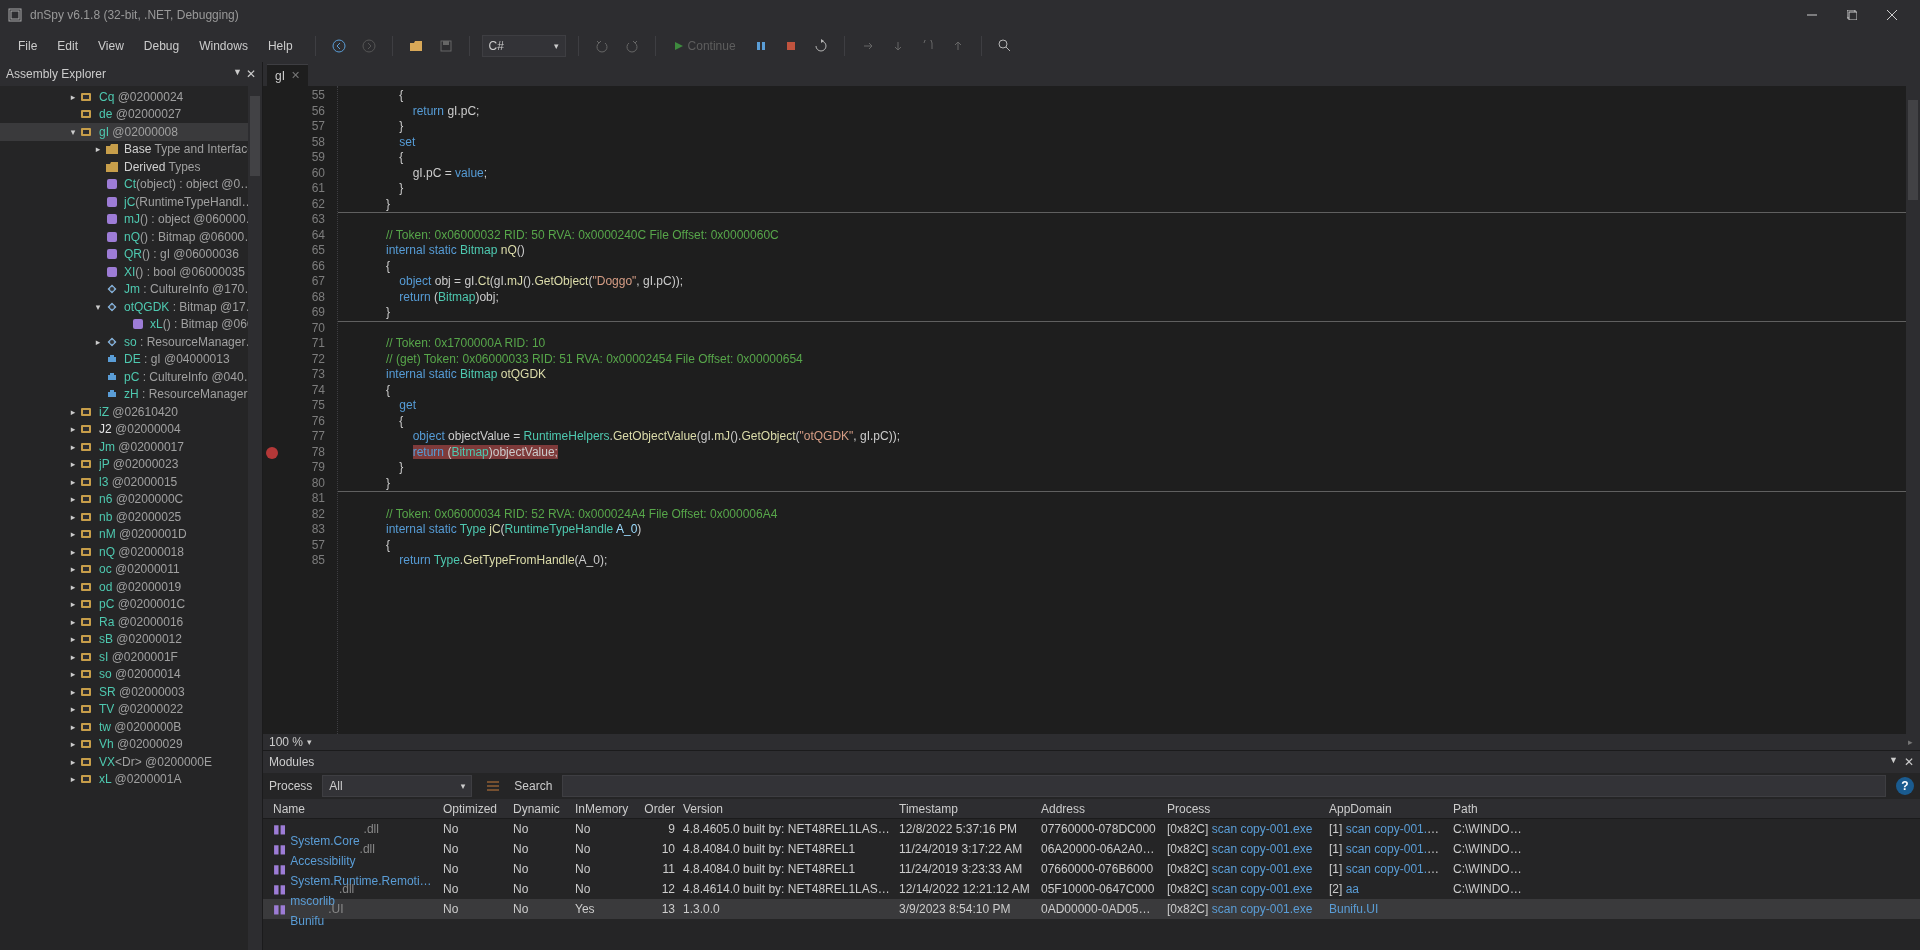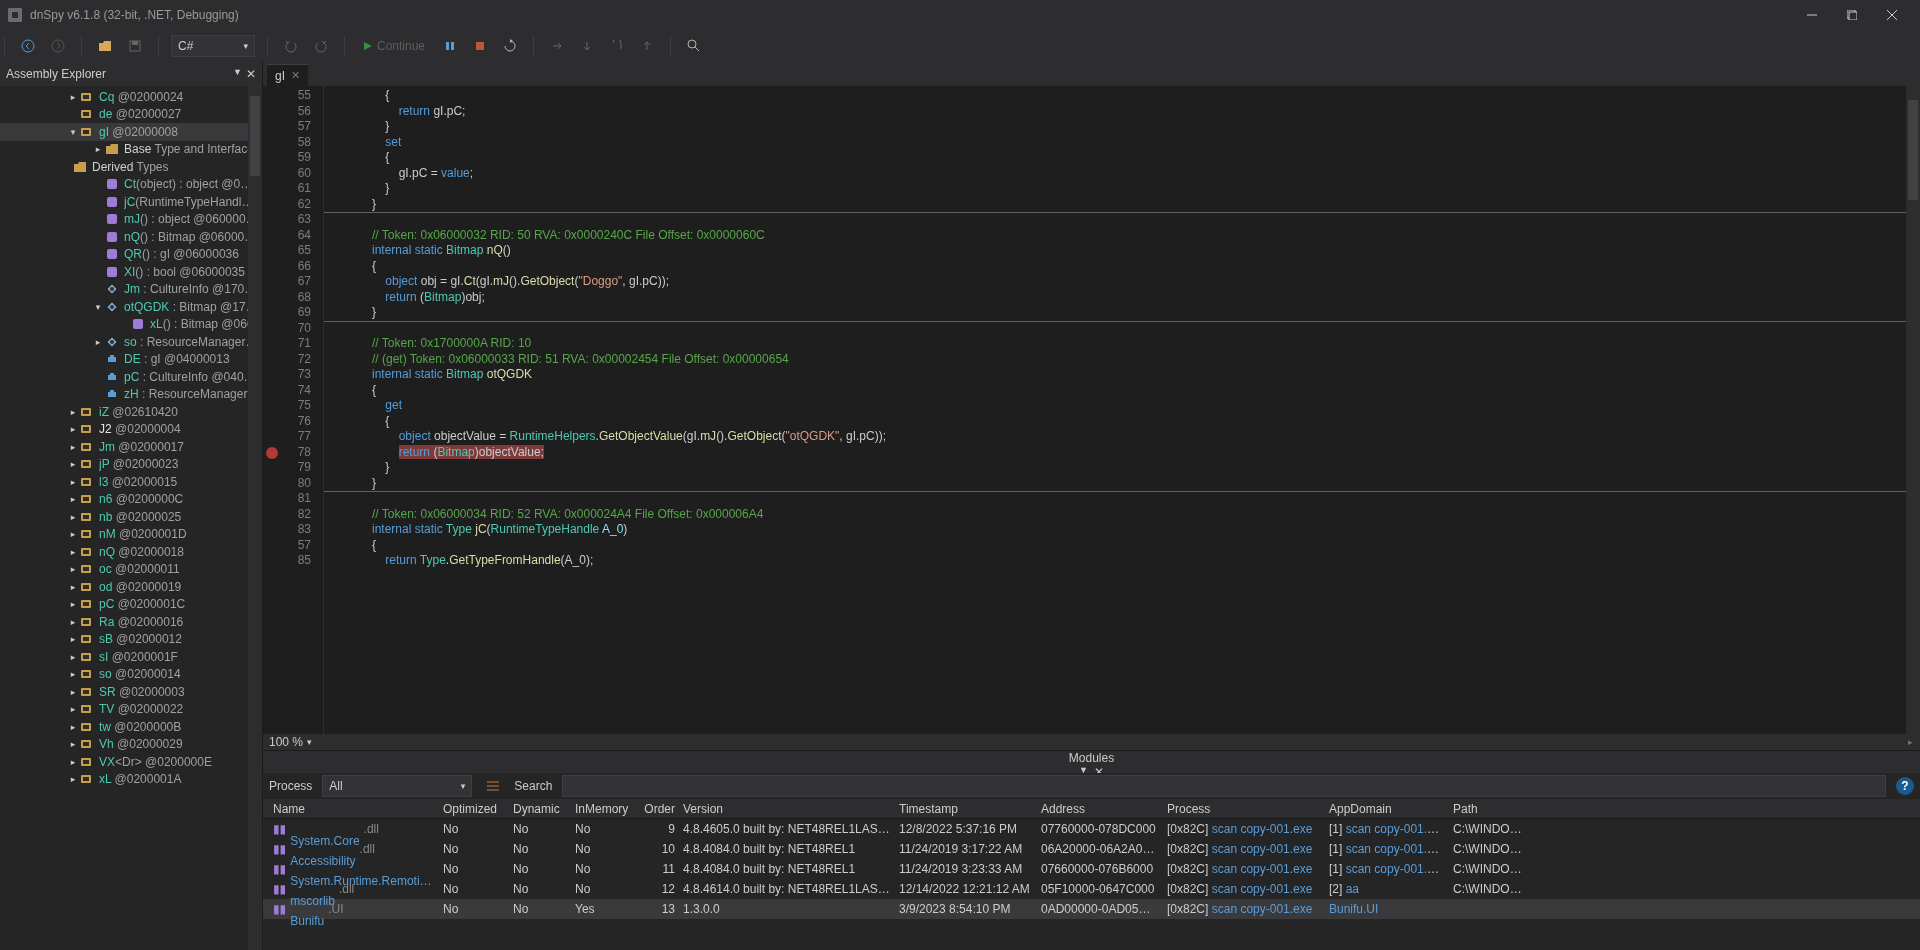--- a/index.html
+++ b/index.html
@@ -26,37 +26,37 @@
 .tree-scroll { overflow-y: hidden; height: 100%; }
 .tree-item { height: 17.5px; display: flex; align-items: center; padding-left: 0; white-space: nowrap; overflow: hidden; color: #d0d0d0; }
 .tree-item.selected { background: #3a3a3c; }
 .tree-arrow { width: 12px; display: inline-flex; justify-content: center; color: #ccc; font-size: 9px; }
 .tree-icon { width: 16px; display: inline-flex; justify-content: center; margin-right: 4px; }
 .tree-label { flex: 1; overflow: hidden; text-overflow: clip; }
 .editor-area { flex: 1; display: flex; flex-direction: column; overflow: hidden; }
 .tabs { height: 24px; background: #2d2d30; display: flex; align-items: flex-end; padding-left: 4px; }
 .tab { height: 22px; background: #1e1e1e; color: #ccc; padding: 0 8px; display: flex; align-items: center; gap: 6px; border-top: 1px solid #3e3e42; }
 .tab .close { color: #777; font-size: 11px; }
-.code-wrap { flex: 1; display: flex; background: #1e1e1e; overflow: hidden; position: relative; }
+.code-wrap { flex: 1; display: flex; background: #1e1e1e; overflow: hidden; position: relative; padding-left: 14px; }
 .gutter { width: 60px; background: #1e1e1e; color: #7d7d7d; text-align: right; padding-right: 12px; font-family: Consolas, monospace; font-size: 13px; line-height: 15.5px; padding-top: 2px; }
 .breakpoint-col { position: absolute; left: 0; width: 18px; height: 100%; }
 .bp-dot { width: 12px; height: 12px; background: #b43838; border-radius: 50%; position: absolute; left: 3px; }
 .code-lines { flex: 1; font-family: Consolas, monospace; font-size: 13px; line-height: 15.5px; padding-top: 2px; overflow: hidden; white-space: pre; position: relative; border-left: 1px dotted #3e3e42; }
 .code-lines .cl { height: 15.5px; position: relative; padding-left: 8px; }
 .kw { color: #569cd6; }
 .type { color: #4ec9b0; }
 .str { color: #d69d85; }
 .cmt { color: #57a64a; }
 .fn { color: #dcdcaa; }
 .hl { background: #7e3a3a; }
 .editor-scroll-v { width: 14px; background: #2d2d30; }
 .hscroll { height: 16px; background: #2d2d30; display: flex; align-items: center; }
 .zoom { padding: 8px 6px; color: #ccc; display: flex; align-items: center; gap: 4px; }
 .modules { height: 200px; background: #252526; border-top: 1px solid #1b1b1c; display: flex; flex-direction: column; }
-.modules-header { height: 22px; display: flex; align-items: center; justify-content: space-between; padding: 0 6px; background: #2d2d30; flex-direction: column; }
+.modules-header { height: 22px; display: flex; align-items: center; justify-content: space-between; padding: 0 6px; background: #2d2d30; }
 .modules-filter { height: 26px; display: flex; align-items: center; gap: 10px; padding: 0 6px; background: #252526; }
 .proc-combo { width: 150px; height: 22px; background: #333337; border: 1px solid #3e3e42; color: #ccc; padding: 0 6px; display: flex; align-items: center; justify-content: space-between; }
 .search-inp { flex: 1; height: 22px; background: #333337; border: 1px solid #3e3e42; color: #ccc; padding: 0 6px; }
 .help-icon { width: 18px; height: 18px; background: #1a5b8f; border-radius: 50%; display: flex; align-items: center; justify-content: center; color: #fff; font-weight: bold; }
 .modules-table { flex: 1; overflow: hidden; }
 .mt-head, .mt-row { display: flex; align-items: center; height: 20px; padding: 0 6px; }
 .mt-head { background: #2d2d30; border-bottom: 1px solid #1b1b1c; }
 .mt-row { border-bottom: 0; }
 .mt-row.selected { background: #3a3a3c; }
 .mt-cell { overflow: hidden; text-overflow: ellipsis; white-space: nowrap; padding: 0 4px; }
@@ -106,20 +106,28 @@
     <span class="win-btn">
         <svg width="10" height="10">
           <line x1="0" y1="0" x2="10" y2="10" stroke="#ccc"></line>
           <line x1="10" y1="0" x2="0" y2="10" stroke="#ccc"></line>
         </svg>
       </span>
   </div>
 </div>
 
 <div class="toolbar-row" style="background:#2d2d30;">
+  <div class="menubar" id="menubar">
+      <span class="menu-item">File</span>
+      <span class="menu-item">Edit</span>
+      <span class="menu-item">View</span>
+      <span class="menu-item">Debug</span>
+      <span class="menu-item">Windows</span>
+      <span class="menu-item">Help</span>
+    </div>
   <div class="tool-sep"></div>
   <div class="toolbar" style="border:0;">
     <span class="tool-btn" style="color:#5a9dd6;">
         <svg width="14" height="14">
           <circle cx="7" cy="7" r="6" fill="none" stroke="#5a9dd6"></circle>
           <path d="M8 4 L5 7 L8 10" fill="none" stroke="#5a9dd6"></path>
         </svg>
       </span>
     <span class="tool-btn disabled">
         <svg width="14" height="14">
@@ -253,21 +261,21 @@
           </div>
           <div class="tree-item" style="padding-left: 92px;">
             <span class="tree-arrow">▸</span>
             <span class="tree-icon">
               <svg width="14" height="12">
                 <path d="M1 3 L5 3 L6 1 L13 1 L13 11 L1 11 Z" fill="#c79e4a"></path>
               </svg>
             </span>
             <span class="tree-label"><span style="color:#d0d0d0">Base</span><span style="color:#a0a0a0"> Type and Interfaces</span></span>
           </div>
-          <div class="tree-item" style="padding-left: 60px;">
+          <div class="tree-item" style="padding-left: 92px;">
             <span class="tree-arrow"></span>
             <span class="tree-icon">
               <svg width="14" height="12">
                 <path d="M1 3 L5 3 L6 1 L13 1 L13 11 L1 11 Z" fill="#c79e4a"></path>
               </svg>
             </span>
             <span class="tree-label"><span style="color:#d0d0d0">Derived</span><span style="color:#a0a0a0"> Types</span></span>
           </div>
           <div class="tree-item" style="padding-left: 92px;">
             <span class="tree-arrow"></span>

